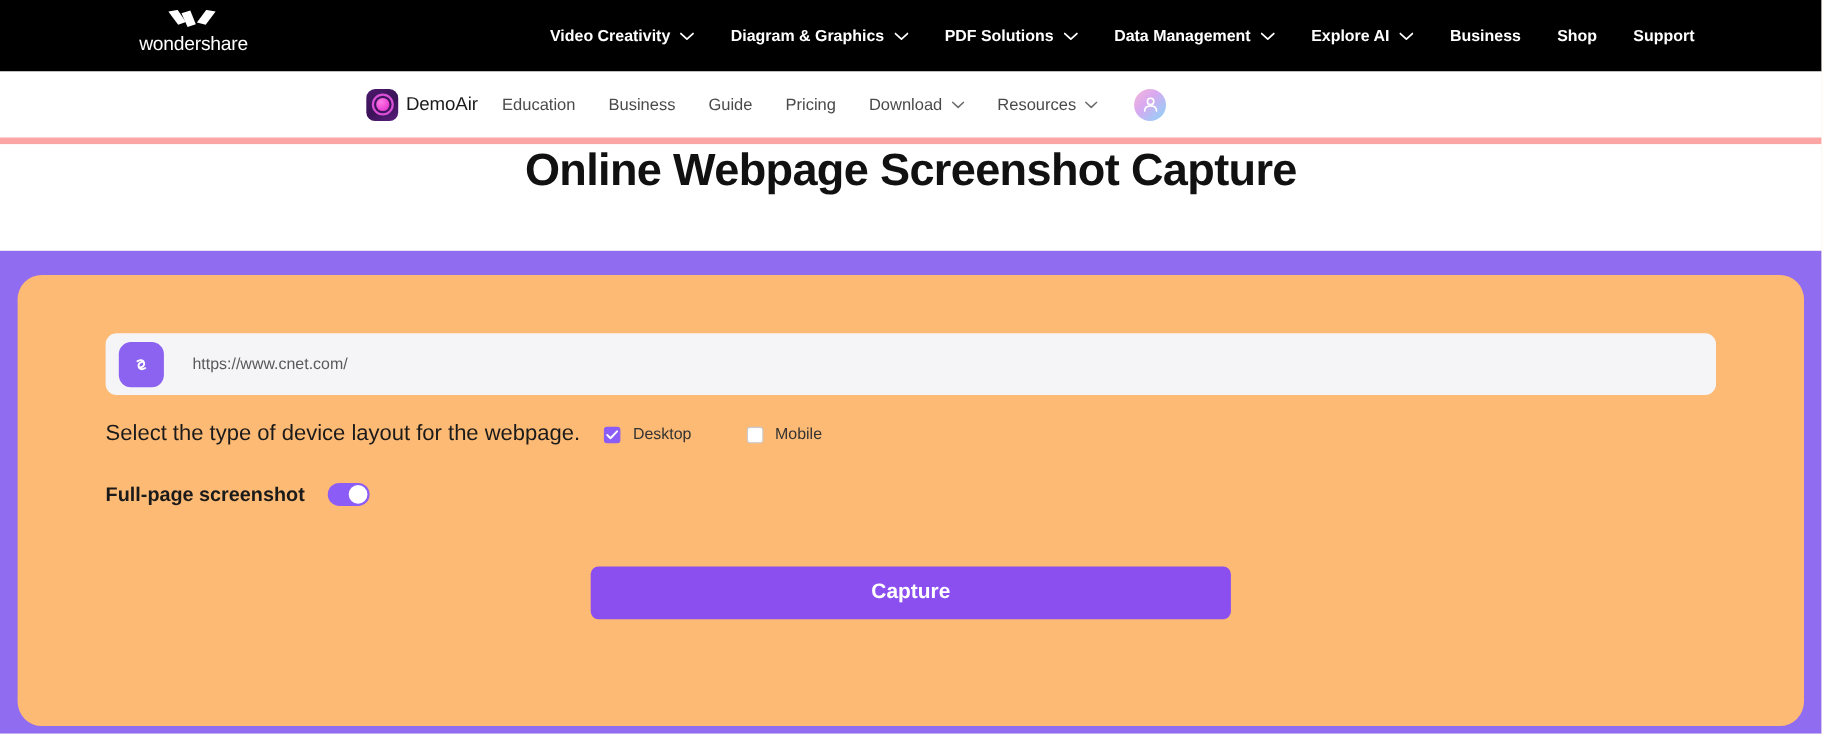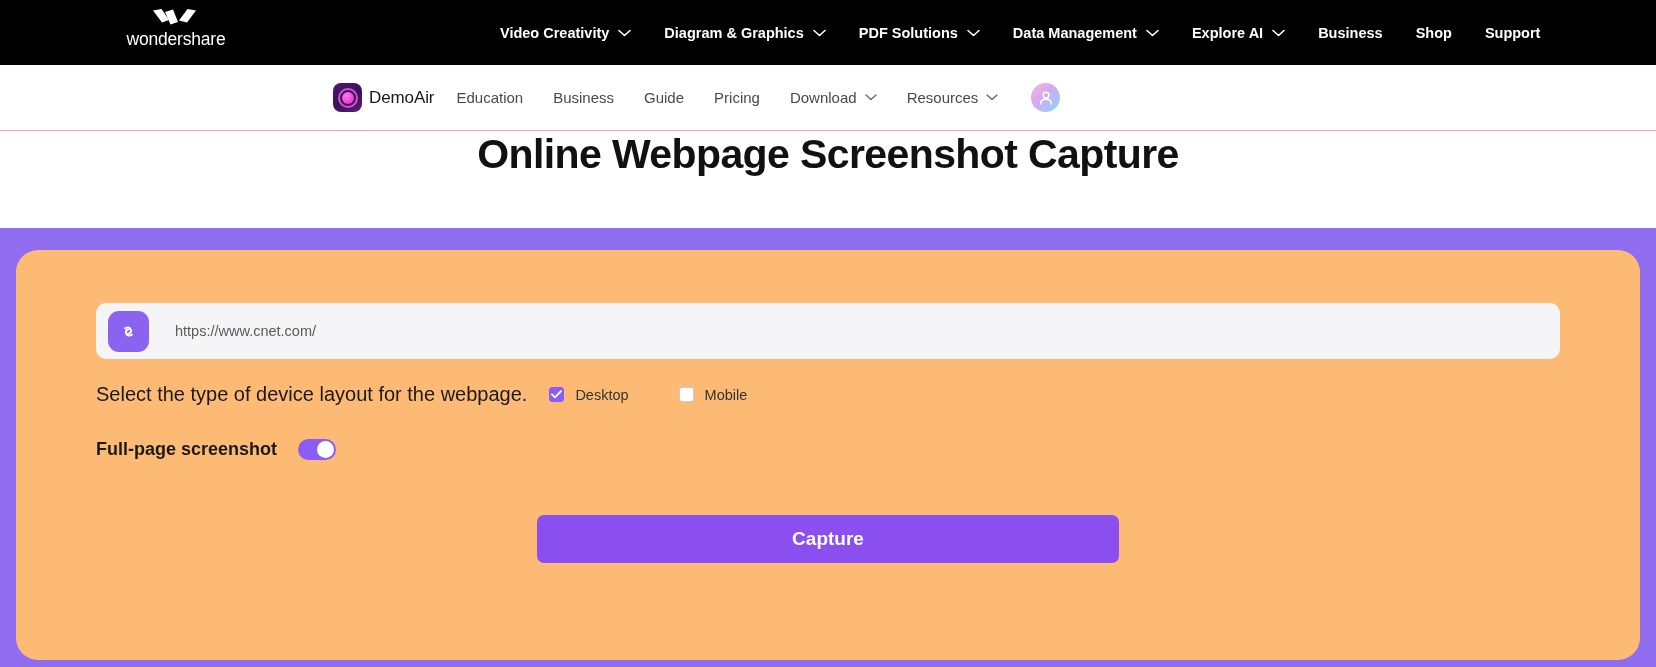--- a/index.html
+++ b/index.html
@@ -61,21 +61,21 @@
   .chev {
     width: 13px; height: 8px;
     display: inline-block;
     flex: 0 0 auto;
   }
 
   
   .subnav {
     height: 66px;
     background: #ffffff;
-    border-bottom: 1px solid #fca5a5;
+    border-bottom: 6px solid #fca5a5;
     display: flex;
     align-items: center;
     position: relative;
   }
   .subnav-inner {
     position: absolute;
     left: 333px;
     display: flex;
     align-items: center;
     height: 66px;
@@ -207,21 +207,21 @@
     display: flex;
     align-items: center;
     margin-top: 24px;
   }
   .device-label {
     font-size: 20px;
     font-weight: 400;
     color: #1a1a1a;
     margin-right: 22px;
   }
-  .cbx-group { display: flex; align-items: flex-start; margin-right: 50px; cursor: pointer; }
+  .cbx-group { display: flex; align-items: flex-end; margin-right: 50px; cursor: pointer; }
   .cbx {
     width: 15px; height: 15px;
     border-radius: 3px;
     flex: 0 0 auto;
     display: flex; align-items: center; justify-content: center;
   }
   .cbx.on { background: #8b5cf6; border: 1px solid #8b5cf6; }
   .cbx.off { background: #ffffff; border: 1.5px solid #c9c9ce; }
   .cbx-label {
     font-size: 14.5px;

